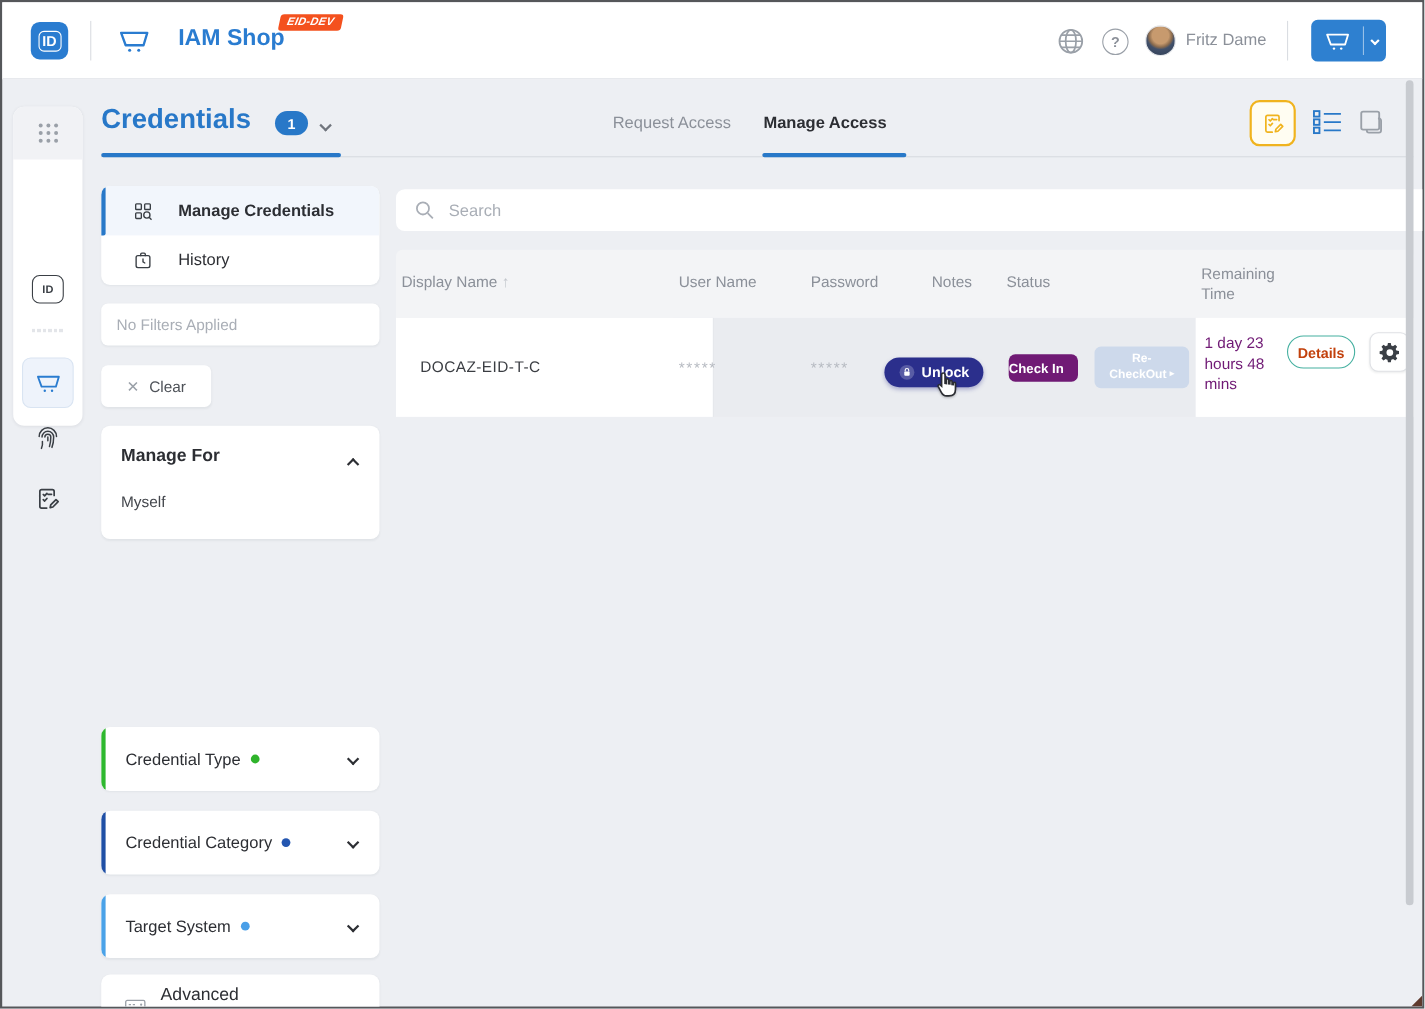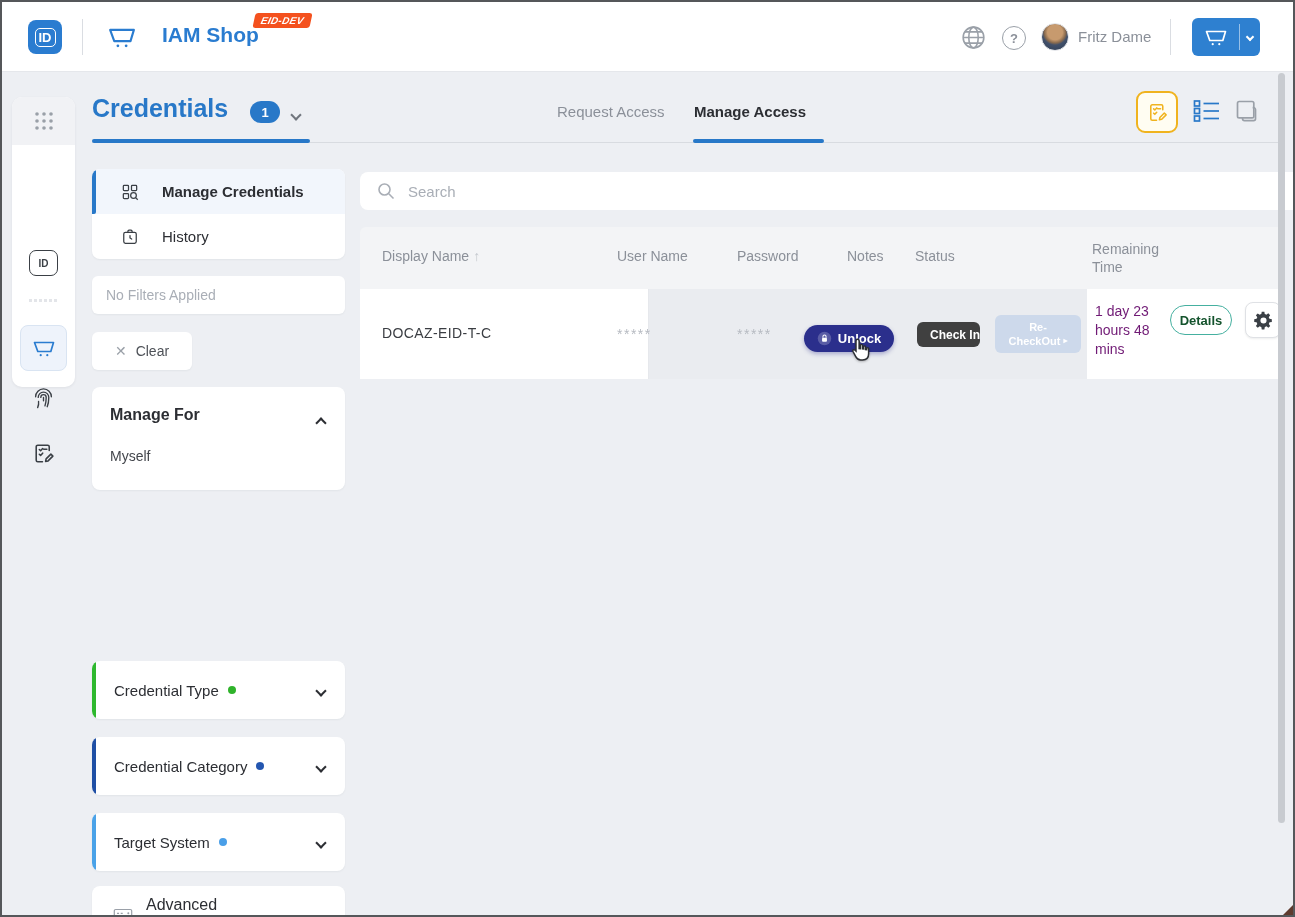--- a/index.html
+++ b/index.html
@@ -124,30 +124,30 @@
   .cell-left { position:absolute; left:0; top:0; width:288px; height:90px; background:#fff;
                box-shadow:1px 0 0 #e6e8ec; }
   .cell-mid { position:absolute; left:252px; top:0; width:475px; height:90px; background:#eaecf0; }
   .cell-right { position:absolute; left:727px; top:0; width:198px; height:90px; background:#fff; }
   .dname { position:absolute; left:22px; top:36px; font-size:14px; color:#3a3d42; letter-spacing:.4px; }
   .masked { position:absolute; top:37px; font-size:14px; color:#b6bac1; letter-spacing:1.5px; }
   .unlock-btn { position:absolute; left:444px; top:36px; width:90px; height:27px; border-radius:14px;
                 background:#2b2f8c; color:#fff; font-size:13px; font-weight:700; display:flex;
                 align-items:center; justify-content:center; gap:6px; box-shadow:0 2px 4px rgba(43,47,140,.35); }
   .checkin-btn { position:absolute; left:557px; top:33px; width:63px; height:25px; border-radius:6px;
-                 background:#404040; color:#fff; font-size:12px; font-weight:600; display:flex;
-                 align-items:center; justify-content:flex-end; }
+                 background:#701a75; color:#fff; font-size:12px; font-weight:600; display:flex;
+                 align-items:center; justify-content:flex-start; }
   .recheck-btn { position:absolute; left:635px; top:26px; width:86px; height:38px; border-radius:6px;
                  background:#cdd9eb; color:#fff; font-size:11px; font-weight:600; line-height:13px;
                  display:flex; flex-direction:column; align-items:center; justify-content:center; }
   .recheck-btn .arr { font-size:8px; vertical-align:2px; }
   .time-text { position:absolute; left:735px; top:13px; width:74px; font-size:14px; color:#701a75;
                line-height:19px; }
   .details-btn { position:absolute; left:810px; top:16px; width:62px; height:30px; border-radius:15px;
-                 border:1.5px solid #45b0a0; color:#14532d; background:#fff; font-size:13px;
+                 border:1.5px solid #45b0a0; color:#c2410c; background:#fff; font-size:13px;
                  font-weight:600; display:flex; align-items:center; justify-content:center; }
   .gear-btn { position:absolute; left:885px; top:13px; width:36px; height:36px; border-radius:8px;
               background:#fff; border:1px solid #dfe1e5; box-shadow:0 1px 2px rgba(27,33,44,.08);
               display:flex; align-items:center; justify-content:center; color:#3a3f45; }
   .cursor-hand { position:absolute; left:843px; top:334px; width:30px; height:30px; z-index:9;
                  pointer-events:none; filter:drop-shadow(0 1px 1px rgba(0,0,0,.25)); }
 
   
   .scroll-thumb { position:absolute; left:1276px; top:71px; width:7px; height:750px; background:#c8cbd0;
                   border-radius:4px; }
@@ -353,21 +353,21 @@
     <span class="sicon">
       <svg viewBox="0 0 20 20" fill="none" stroke="currentColor" stroke-width="1.6">
         <circle cx="8.5" cy="8.5" r="5.5"></circle>
           <path d="M12.8 12.8L17.5 17.5"></path>
       </svg>
     </span>
     <input type="text" placeholder="Search" style="">
   </div>
 
   <div class="thead">
-    <div class="th" style="left:22px;">
+    <div class="th" style="left:5px;">
       <span>Display Name</span><span class="sort-arrow">↑</span>
     </div>
     <div class="th" style="left:257px;">User Name</div>
     <div class="th" style="left:377px;">Password</div>
     <div class="th" style="left:487px;">Notes</div>
     <div class="th" style="left:555px;">Status</div>
     <div class="th wrap" style="left:732px;">Remaining Time</div>
   </div>
 
   <div class="trow">

